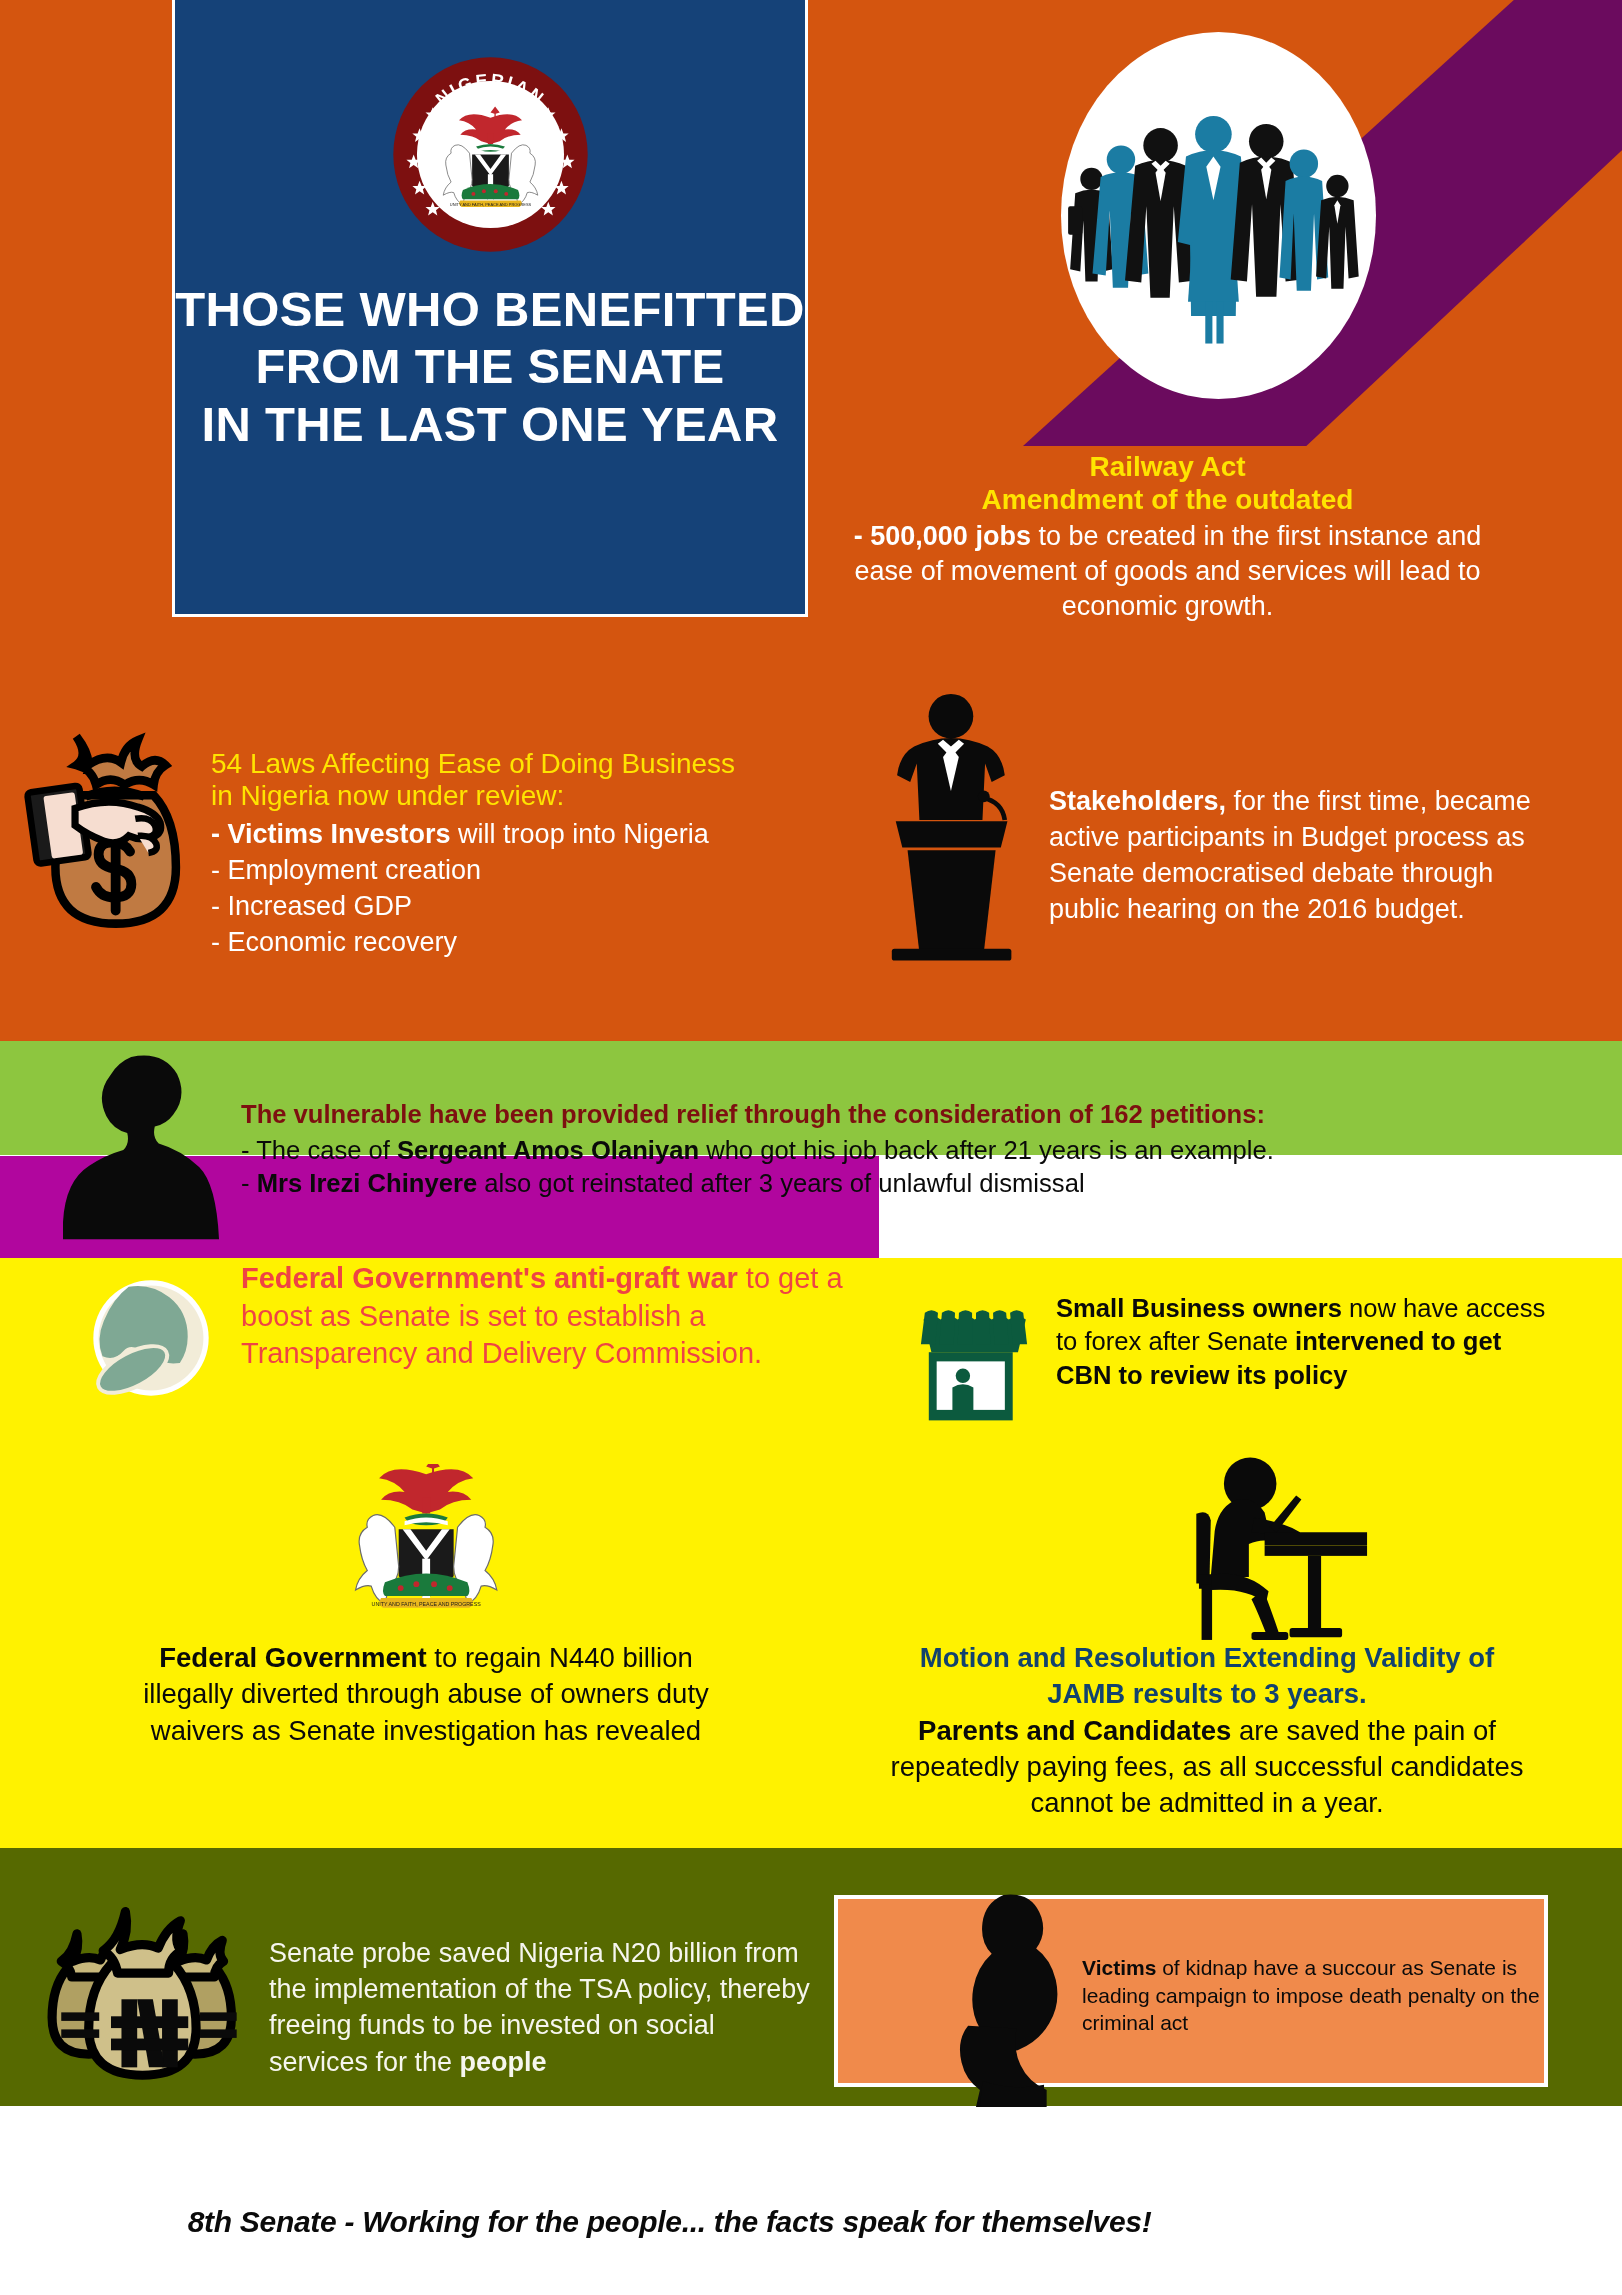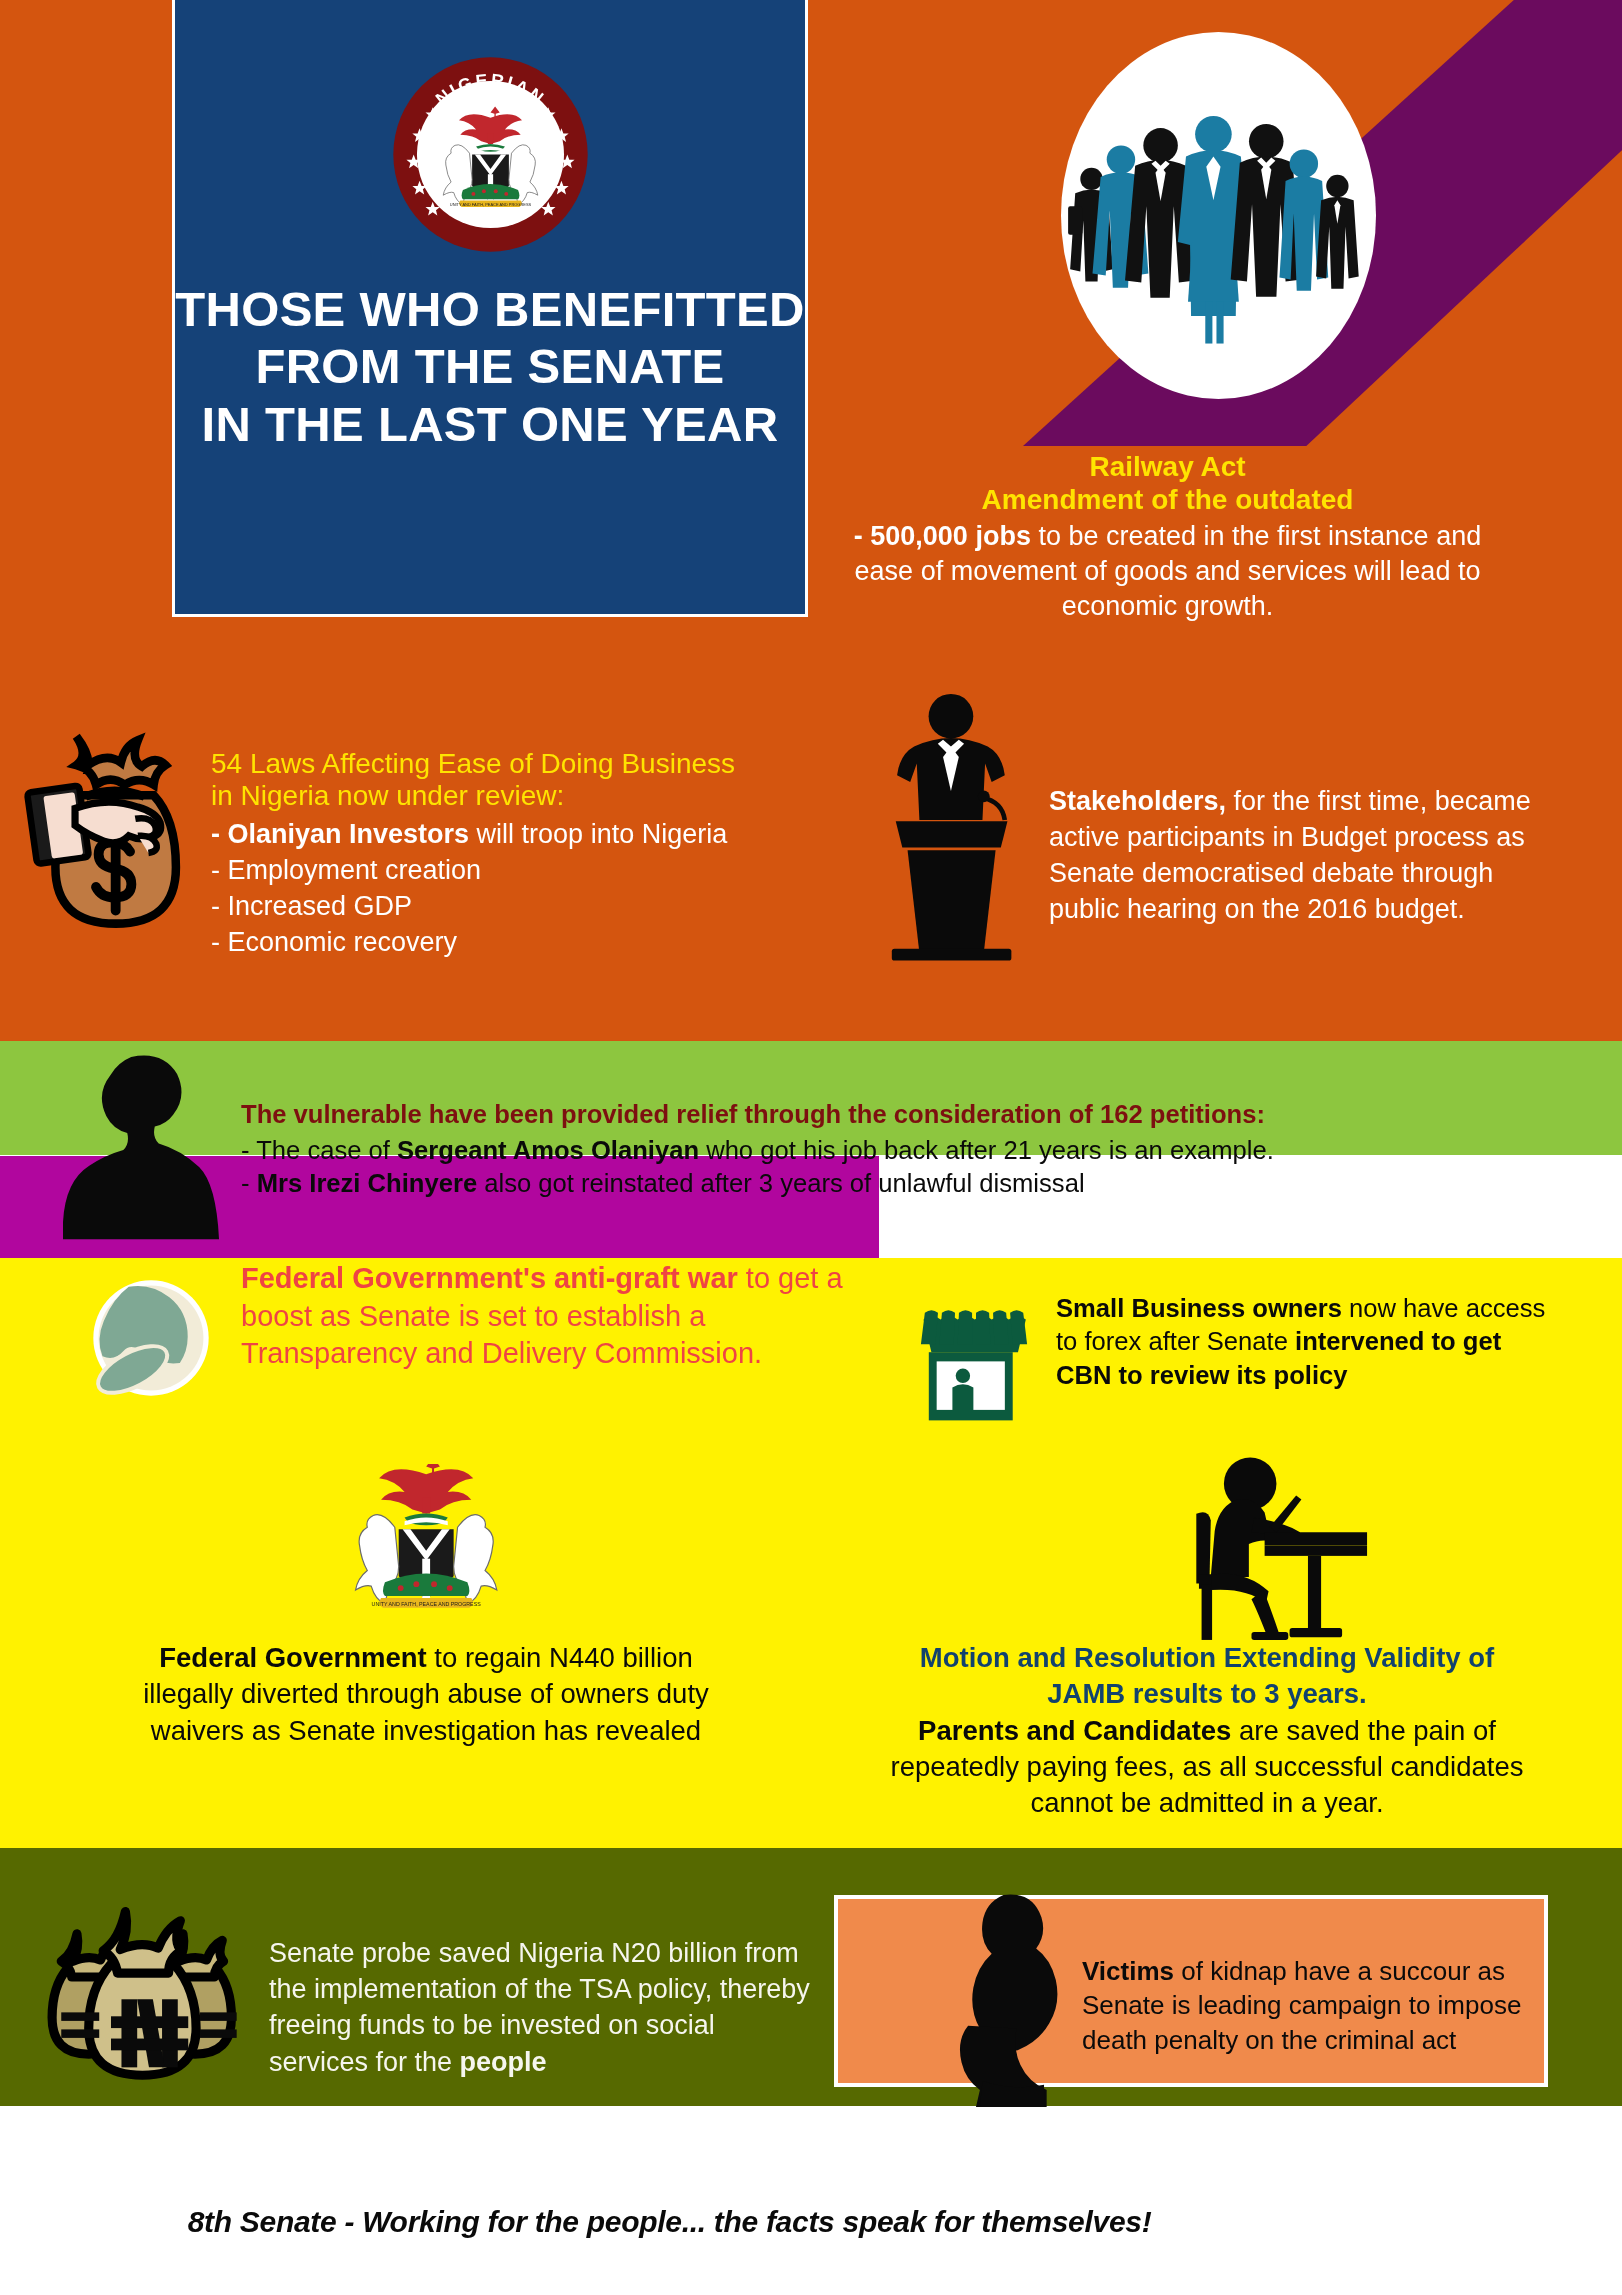--- a/index.html
+++ b/index.html
@@ -105,21 +105,21 @@
     left:269px;top:1935px;width:544px;
     color:#f6f6ee;font-size:27px;line-height:1.34;
   }
 
   #victims-panel{
     position:absolute;left:834px;top:1895px;width:714px;height:192px;
     background:#f08a4b;border:4.6px solid #ffffff;box-sizing:border-box;
   }
   #victims-block{
     position:absolute;left:1082px;top:1954px;width:459px;
-    color:#0a0a0a;font-size:26px;line-height:1.32;
+    color:#0a0a0a;font-size:21px;line-height:1.32;
   }
 
   #footer-text{
     position:absolute;left:0;top:2205px;width:1339px;text-align:center;
     color:#0a0a0a;font-weight:bold;font-style:italic;font-size:30px;
     letter-spacing:-0.3px;
   }
 
   svg{display:block;}
 </style>
@@ -278,21 +278,21 @@
       <path d="M180 212 q22 -2 28 12 q4 12 -12 14" fill="#f6ddd0" stroke="#000" stroke-width="10"></path>
     </svg>
   </div>
 
   <div class="tb" id="laws-block">
     <div id="laws-head">
       <div>54 Laws Affecting Ease of Doing Business</div>
       <div>in Nigeria now under review:</div>
     </div>
     <div id="laws-list">
-      <div><span class="b">- Olaniyan Investors</span><span> will troop into Nigeria</span></div>
+      <div><span class="b">- Victims Investors</span><span> will troop into Nigeria</span></div>
       <div>- Employment creation</div>
       <div>- Increased GDP</div>
       <div>- Economic recovery</div>
     </div>
   </div>
 
   <div style="position:absolute;left:872px;top:686px;">
     <svg width="171" height="289" viewBox="0 0 260 440">
       <g fill="#0a0a0a">
         <circle cx="120" cy="46" r="34"></circle>

